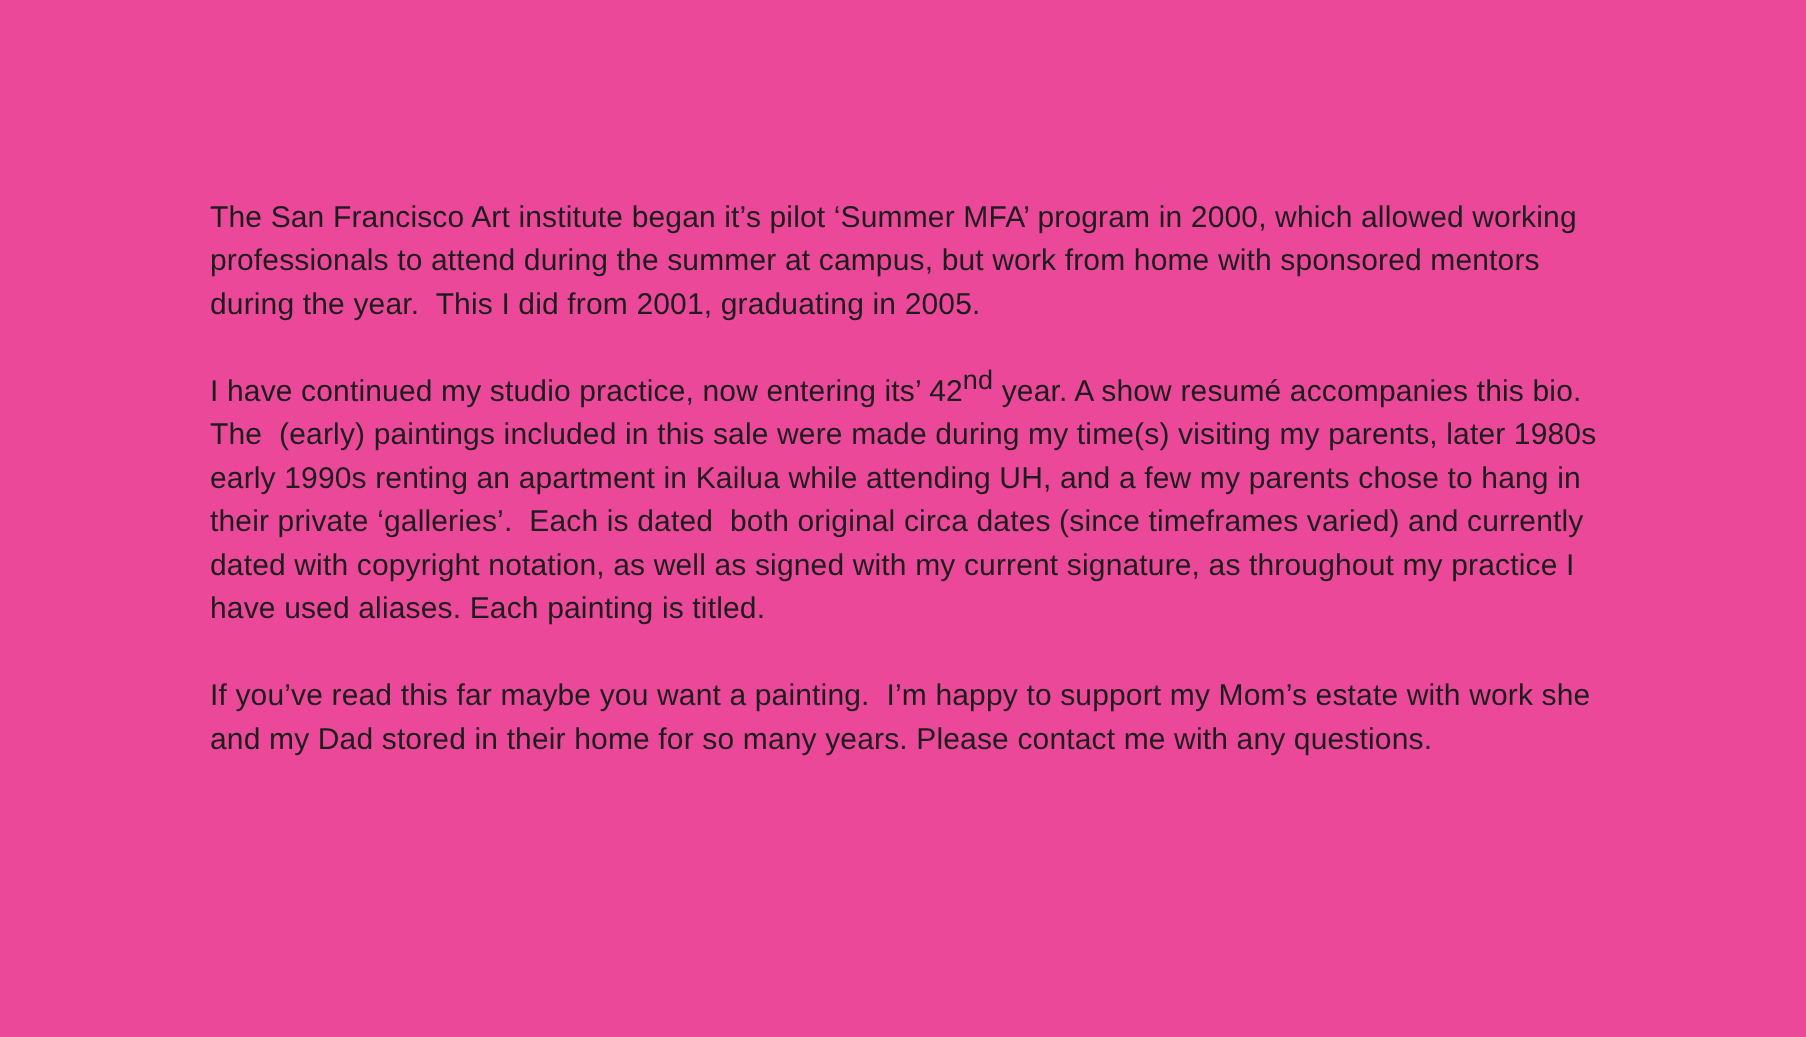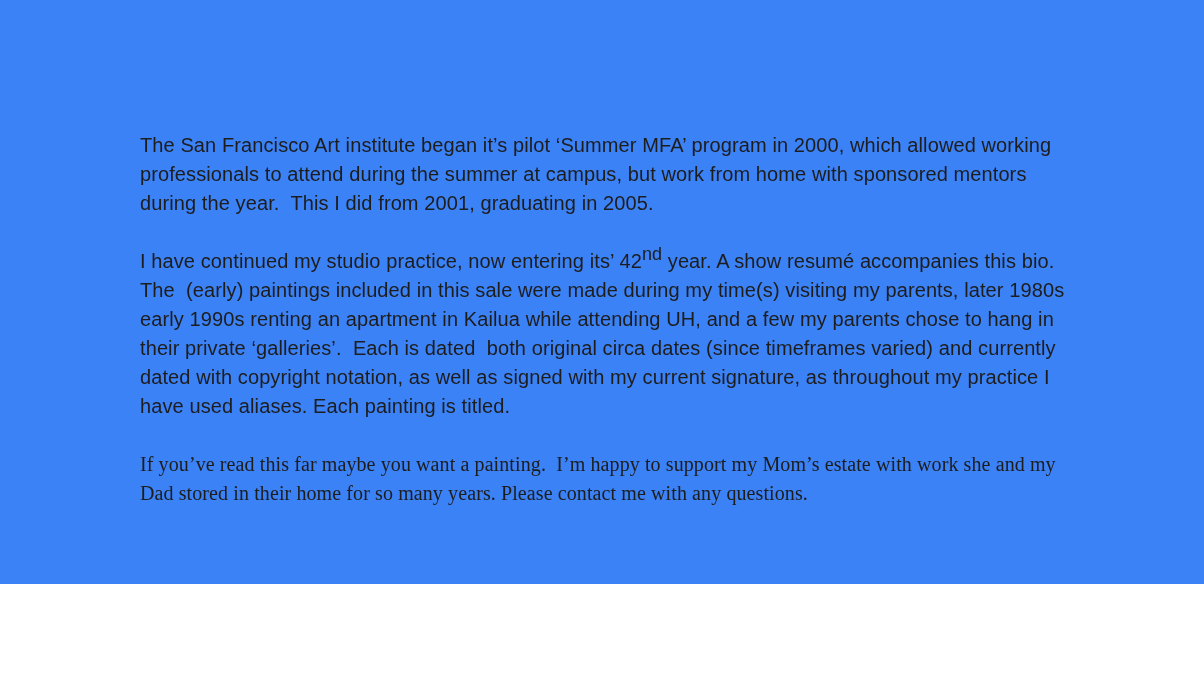--- a/index.html
+++ b/index.html
@@ -12,40 +12,39 @@
     background: #ffffff;
     font-family: "Liberation Sans", "DejaVu Sans", sans-serif;
     overflow: hidden;
     position: relative;
   }
   .page {
     position: absolute;
     top: 0;
     left: 0;
     width: 1204px;
-    height: 584px;
-    background: #3b82f6;
+    height: 691px;
+    background: #ec4899;
   }
   .doc-body {
     position: absolute;
     top: 131px;
     left: 140px;
     width: 928px;
     color: #1d1d1d;
     font-size: 20px;
     line-height: 29px;
     letter-spacing: 0.1px;
   }
   .para {
     margin: 0 0 29px 0;
     white-space: pre-wrap;
   }
   .para:last-child {
     margin-bottom: 0;
-    font-family: Liberation Serif, serif;
   }
   sup.ordinal {
     font-size: 18px;
     line-height: 0;
     vertical-align: super;
   }
 </style>
 </head>
 <body>
 

